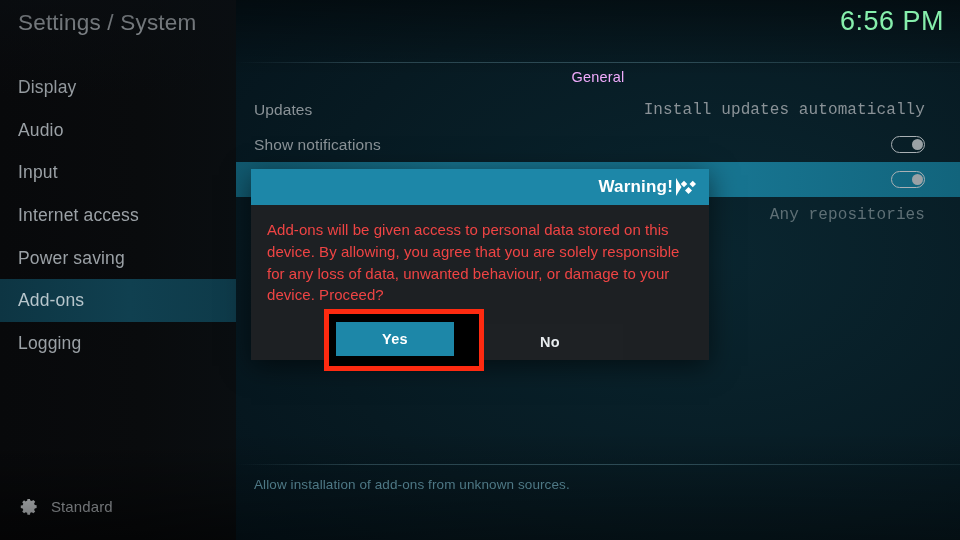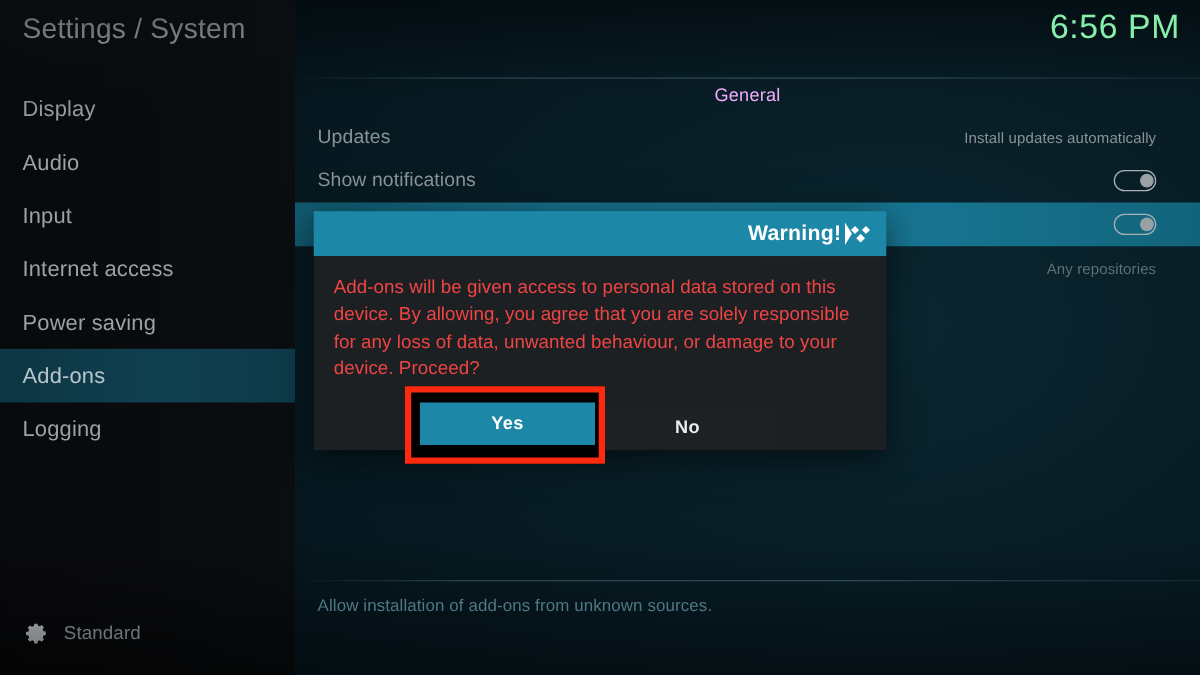--- a/index.html
+++ b/index.html
@@ -148,24 +148,25 @@
   }
   .row-label {
     font-size: 15.5px;
     color: #8a9297;
     letter-spacing: 0.1px;
     white-space: nowrap;
   }
   .row.selected .row-label { color: #e8f2f5; }
   .row-value {
     margin-left: auto;
-    font-size: 12px;
+    font-size: 16px;
     color: #8a9297;
     letter-spacing: 0.1px;
     white-space: nowrap;
+    font-family: Liberation Mono, monospace;
   }
   .row-value.dim { color: #5e6f75; }
 
   
   .toggle {
     margin-left: auto;
     position: relative;
     width: 34px; height: 17px;
     border: 1.6px solid #aab1b5;
     border-radius: 9px;
@@ -250,21 +251,21 @@
     position: absolute;
     left: 324px; top: 309px;
     width: 160px; height: 62px;
     border: 5px solid #fe2a10;
     background: #000;
     z-index: 11;
   }
   .focus-ring .btn {
     position: absolute;
     left: 7px; top: 8px;
-    width: 140px; height: 34px; text-align: right;
+    width: 118px; height: 34px; text-align: right;
   }
 </style>
 </head>
 <body>
 
 <div id="app">
 
   <div class="bg-base"></div>
 
   <div class="content">

